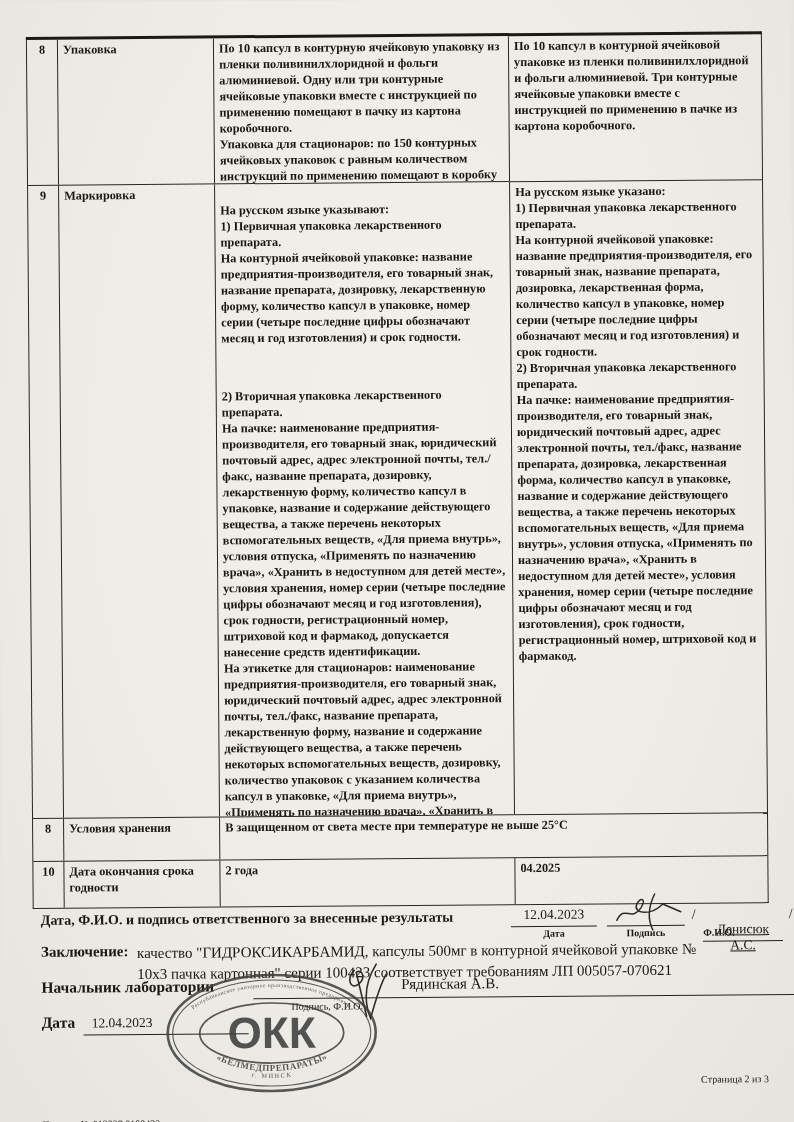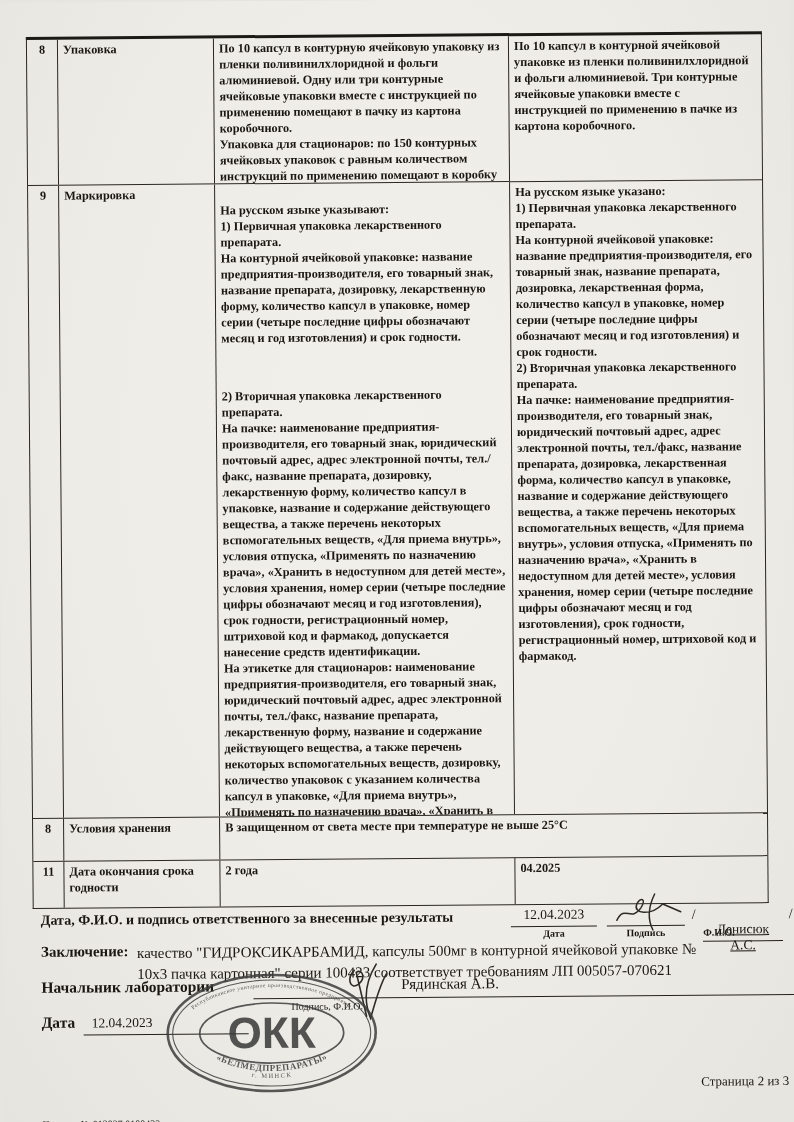--- a/index.html
+++ b/index.html
@@ -66,21 +66,21 @@
   .lab-caption{position:absolute;left:250px;top:24px;font-size:10px;}
   .sig-2{position:absolute;left:295px;top:-16px;}
   .date-row{position:absolute;left:38px;top:1011px;width:300px;height:26px;}
   .date-label{position:absolute;left:0;top:0;font-size:15.5px;font-weight:bold;}
   .date-value{position:absolute;left:50px;top:2px;font-size:13.5px;}
   .date-line{position:absolute;left:42px;top:21px;width:165px;border-top:1.6px solid #24211c;}
   
   .stamp{position:absolute;left:160px;top:970px;width:216px;height:124px;opacity:.85;}
   
   .footer-left{position:absolute;left:38px;top:1116px;font-size:10px;}
-  .footer-right{position:absolute;left:697px;top:1076px;font-size:13px;}
+  .footer-right{position:absolute;left:697px;top:1076px;font-size:10px;}
 </style>
 </head>
 <body>
 
 <div class="content">
 
   <div class="qc-table">
 
     <div class="trow r8">
       <div class="cell c-num">8</div>
@@ -108,21 +108,21 @@
 На пачке: наименование предприятия-производителя, его товарный знак, юридический почтовый адрес, адрес электронной почты, тел./факс, название препарата, дозировка, лекарственная форма, количество капсул в упаковке, название и содержание действующего вещества, а также перечень некоторых вспомогательных веществ, «Для приема внутрь», условия отпуска, «Применять по назначению врача», «Хранить в недоступном для детей месте», условия хранения, номер серии (четыре последние цифры обозначают месяц и год изготовления), срок годности, регистрационный номер, штриховой код и фармакод.</div>
     </div>
 
     <div class="trow r10">
       <div class="cell c-num">8</div>
       <div class="cell c-name">Условия хранения</div>
       <div class="cell c-span">В защищенном от света месте при температуре не выше 25°С</div>
     </div>
 
     <div class="trow r11">
-      <div class="cell c-num">11</div>
+      <div class="cell c-num">10</div>
       <div class="cell c-name">Дата окончания срока годности</div>
       <div class="cell c-req">2 года</div>
       <div class="cell c-res">04.2025</div>
     </div>
 
   </div>
 
   <div class="signoff">
     <span class="signoff-label">Дата, Ф.И.О. и подпись ответственного за внесенные результаты</span>
     <span class="blank blank-date">12.04.2023</span>

